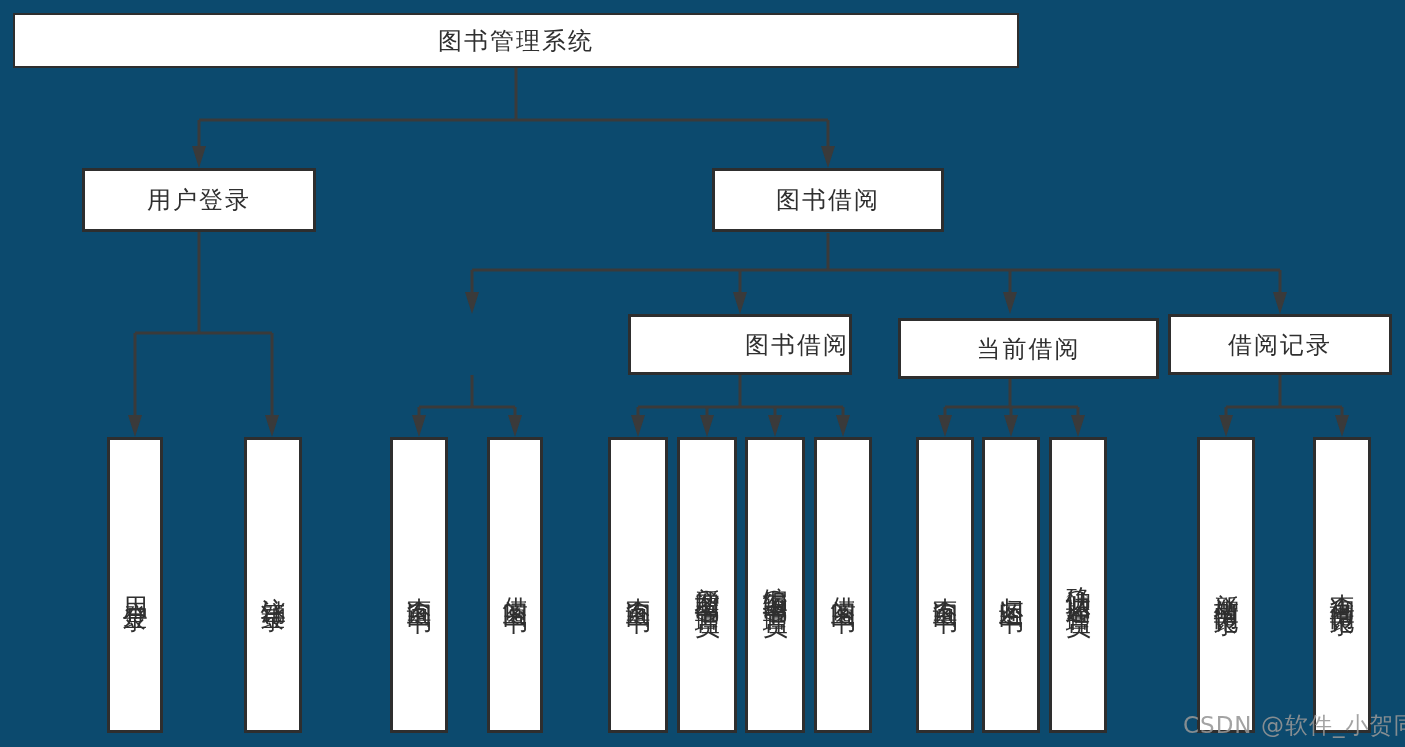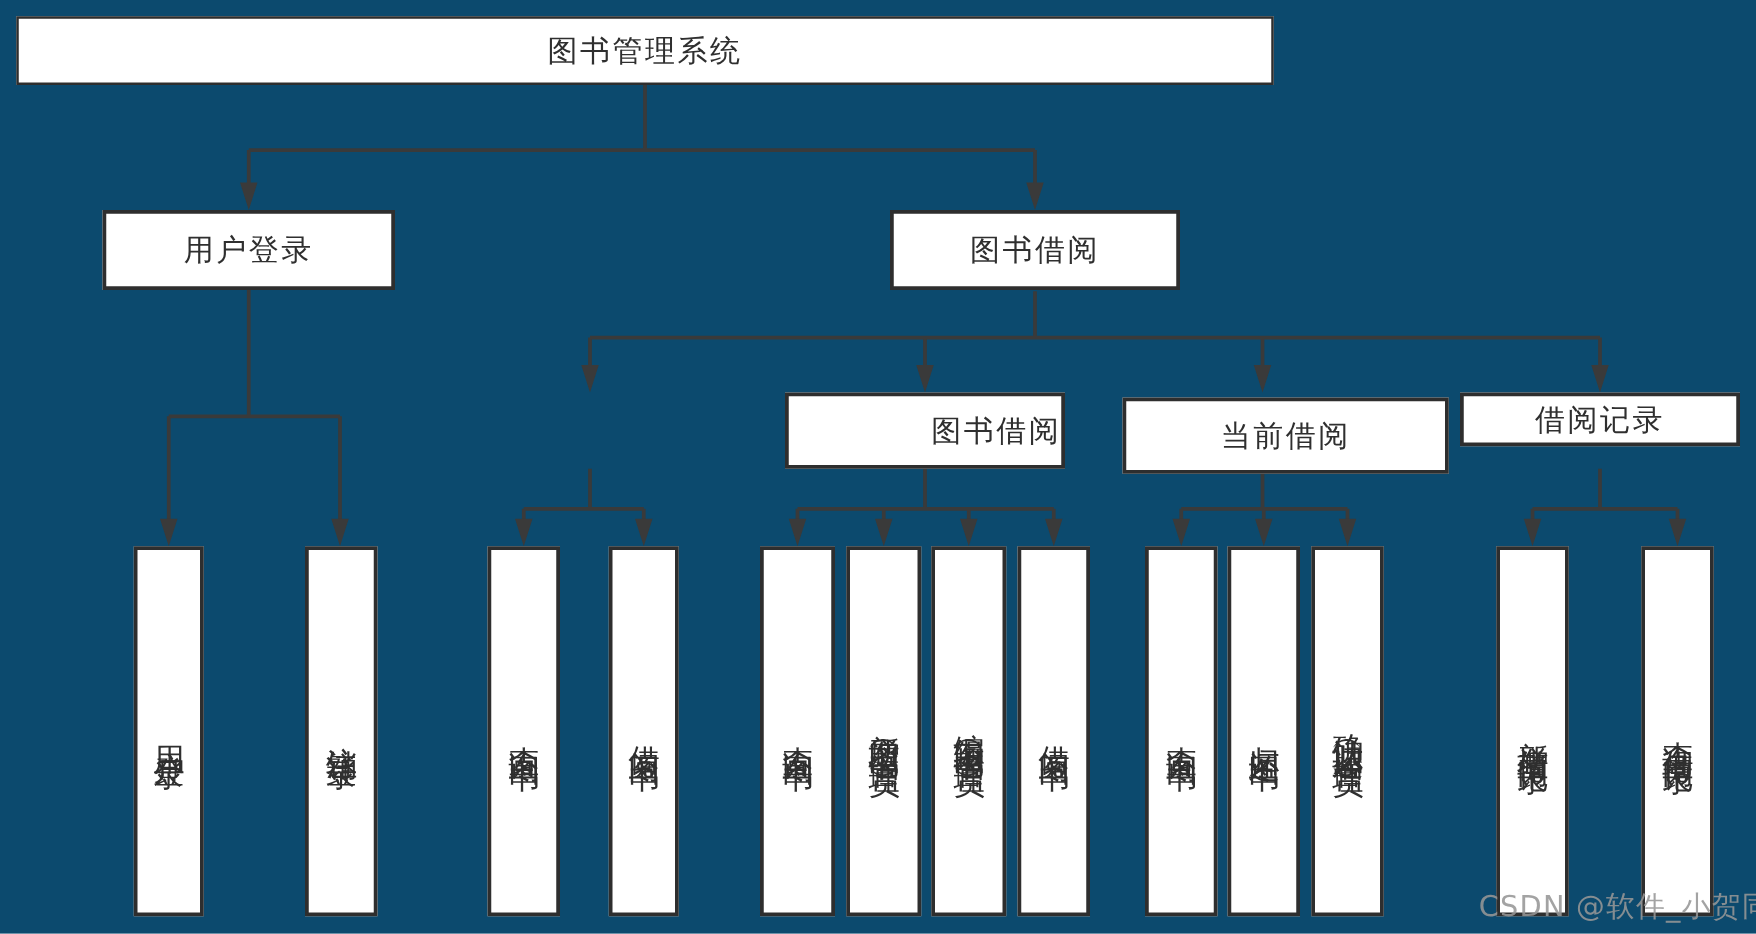--- a/index.html
+++ b/index.html
@@ -96,21 +96,21 @@
   <div class="node hnode" style="left:712px; top:168px; width:232px; height:64px;">
     <span>图书借阅</span>
   </div>
 
   <div class="node hnode" style="left:628px; top:314px; width:224px; height:61px;justify-content:flex-end;">
     <span>图书借阅</span>
   </div>
   <div class="node hnode" style="left:898px; top:318px; width:261px; height:61px;">
     <span>当前借阅</span>
   </div>
-  <div class="node hnode" style="left:1168px; top:314px; width:224px; height:43px;">
+  <div class="node hnode" style="left:1168px; top:314px; width:224px; height:61px;">
     <span>借阅记录</span>
   </div>
 
   <div class="node vnode" style="left:107px; top:437px; width:56px; height:296px;">
     <span>用户登录</span>
   </div>
   <div class="node vnode" style="left:244px; top:437px; width:58px; height:296px;">
     <span>注销登录</span>
   </div>
 

